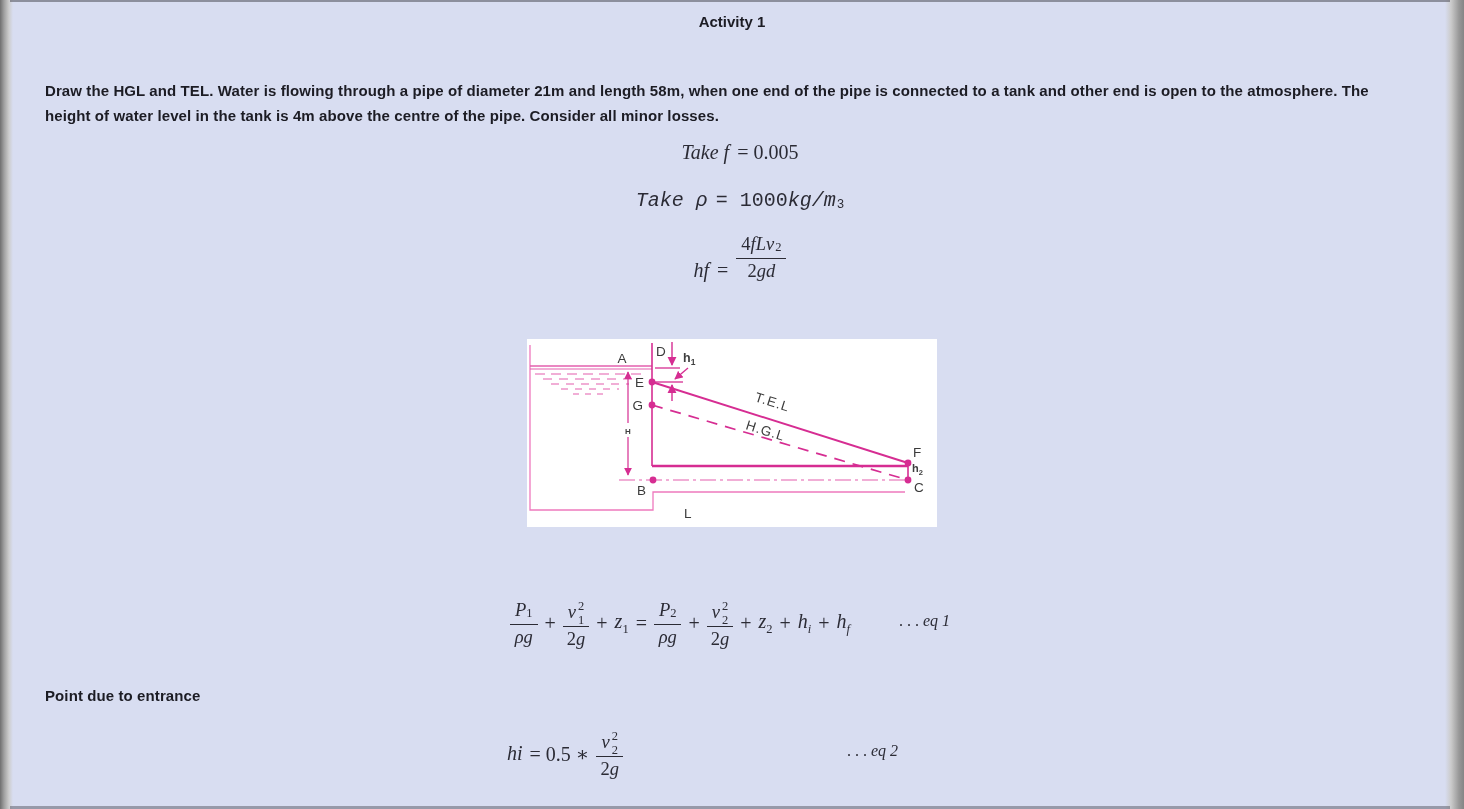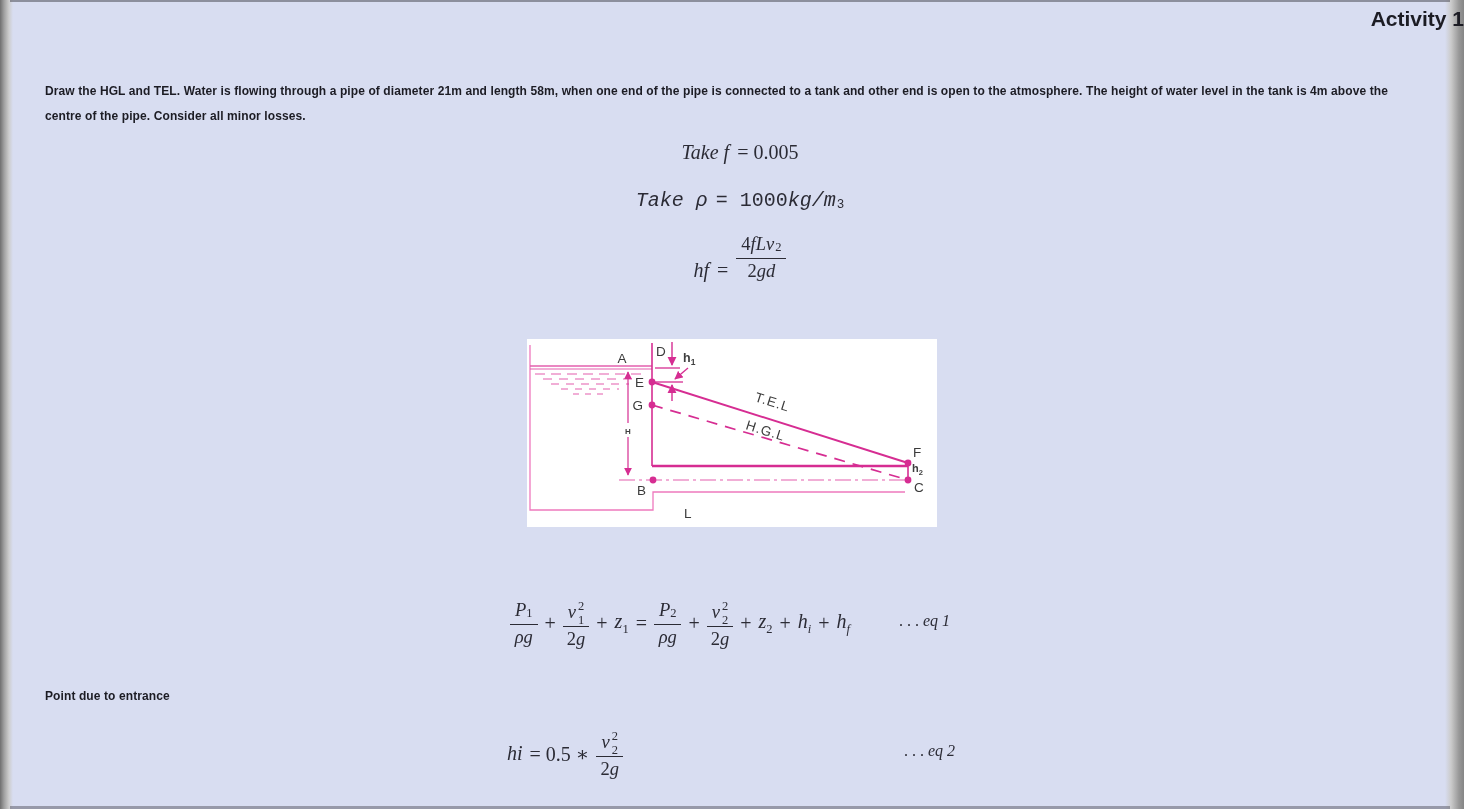--- a/index.html
+++ b/index.html
@@ -8,26 +8,26 @@
   .page {
     position:relative; width:1464px; height:809px; overflow:hidden;
     background: linear-gradient(to right,
       #6f6f6f 0px, #9f9f9f 4px, #cdcdcd 9px, #d8ddf1 13px,
       #d8ddf1 1445px, #cbcbcb 1451px, #989898 1459px, #858585 1464px);
   }
   .edge-top    { position:absolute; top:0; left:10px; right:14px; height:2px; background:#4e4e58; opacity:.55; }
   .edge-bottom { position:absolute; bottom:0; left:10px; right:14px; height:3px; background:#565662; opacity:.5; }
 
   .title {
-    position:absolute; top:7px; left:0; width:100%; text-align:right;
-    font-size:21px; font-weight:700; color:#1c1c24;
+    position:absolute; top:13px; left:0; width:100%; text-align:center;
+    font-size:15px; font-weight:700; color:#1c1c24;
   }
   .para {
     position:absolute; left:45px; width:1352px;
-    font-size:12px; font-weight:600; color:#1c1c24; line-height:24.5px; letter-spacing:0.1px;
+    font-size:15px; font-weight:600; color:#1c1c24; line-height:24.5px; letter-spacing:0.1px;
   }
 
   
   .math { color:#2b2b35; font-family:"Liberation Serif","DejaVu Serif",serif; font-size:20px; }
   .it { font-style:italic; }
   .rm { font-style:normal; }
   .sp { margin-left:8px; }
   .center-row { position:absolute; left:8px; width:100%; display:flex; justify-content:center; align-items:flex-end; }
   .eqrow  { position:absolute; display:flex; align-items:center; gap:7px; }
   .eqlabel{ position:absolute; font-size:16px; }
@@ -224,16 +224,16 @@
             <span>2</span>
             <span>2</span>
           </span>
         </span>
       <span class="den">
           <span class="rm">2</span>
           <span class="it">g</span>
         </span>
     </span>
   </div>
-  <div class="math eqlabel" style="left:904px; top:742px;text-align:right;">
+  <div class="math eqlabel" style="left:847px; top:742px;text-align:right;">
     <span class="rm">. . . </span><span class="it">eq 2</span>
   </div>
 </div>
 
 </body></html>

